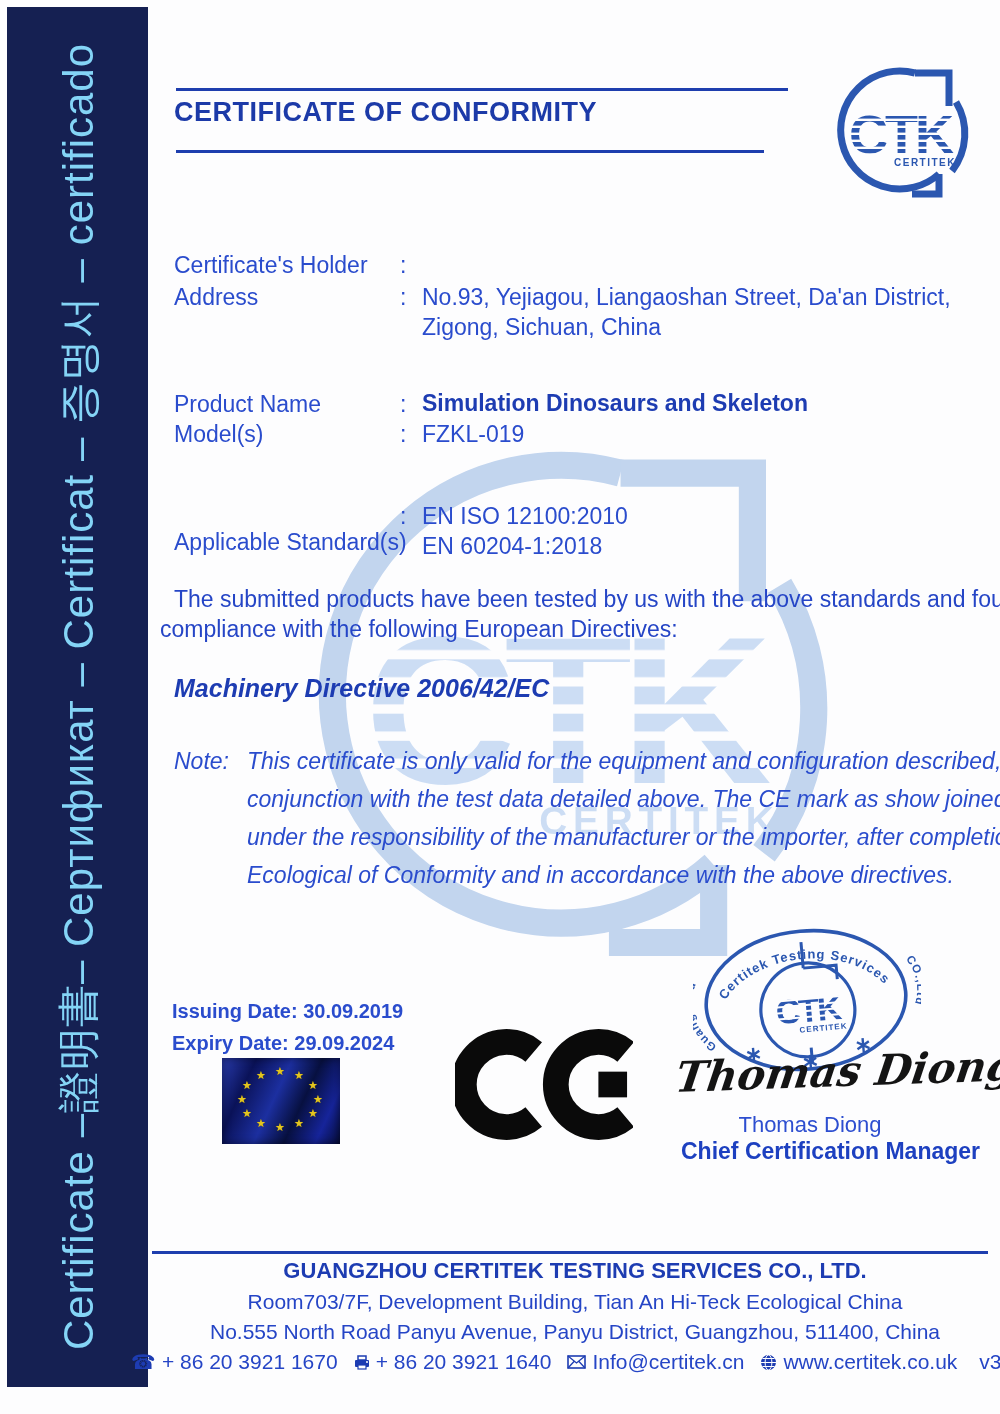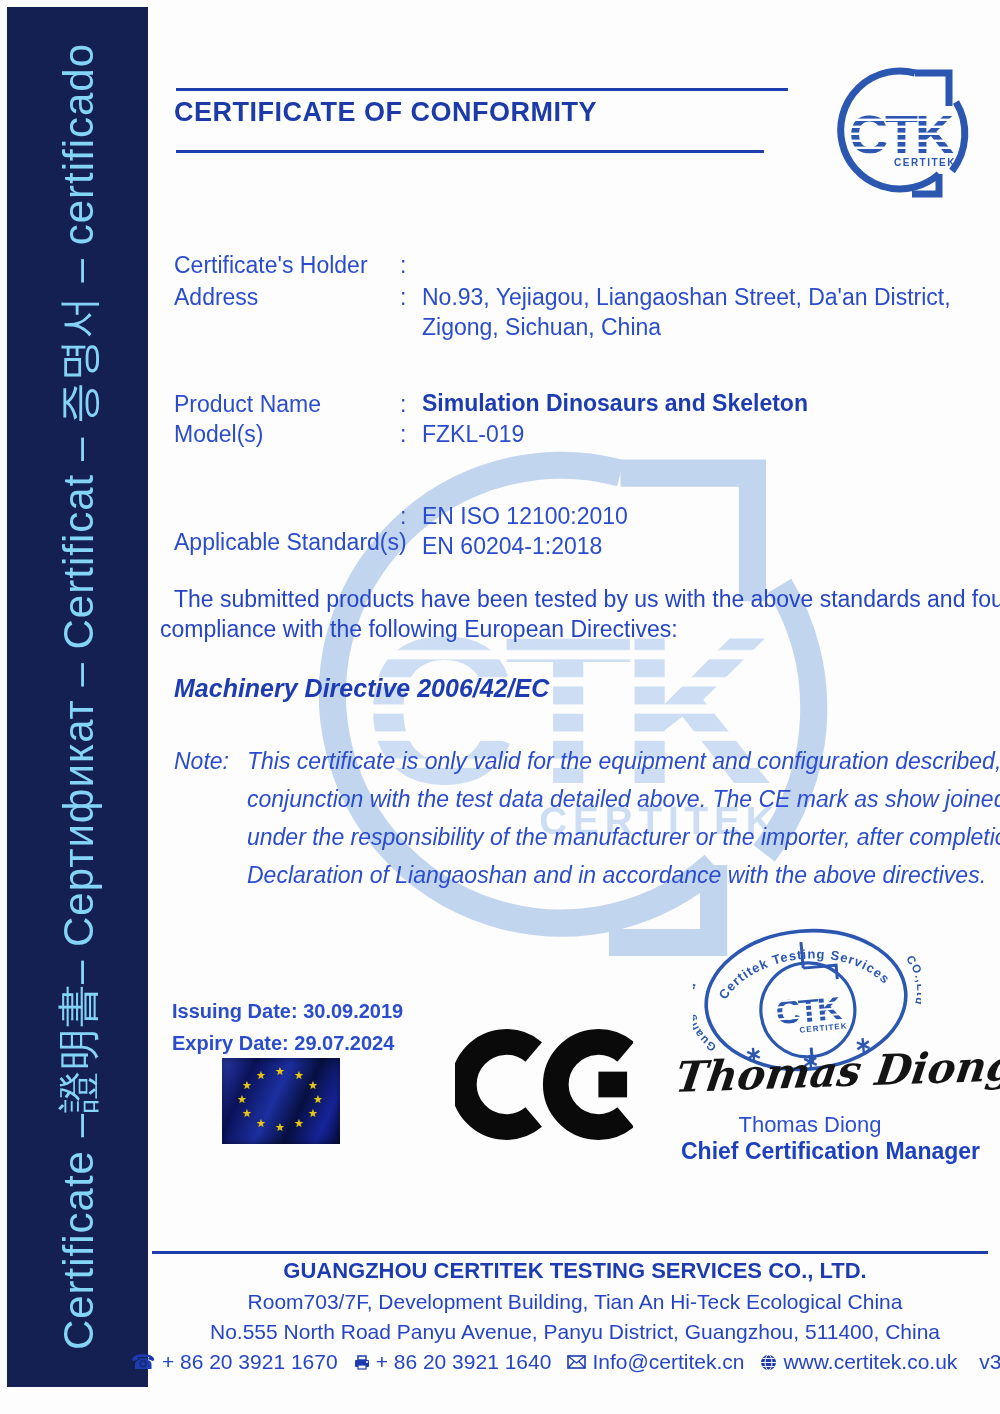--- a/index.html
+++ b/index.html
@@ -126,24 +126,24 @@
 
   <div class="abs statement" style="left:174px;top:586px;">The submitted products have been tested by us with the above standards and found in</div>
   <div class="abs statement" style="left:160px;top:616px;">compliance with the following European Directives:</div>
 
   <div class="abs directive" style="left:174px;top:674px;">Machinery Directive 2006/42/EC</div>
 
   <div class="abs noteline" style="left:174px;top:748px;">Note:</div>
   <div class="abs noteline" style="left:247px;top:748px;">This certificate is only valid for the equipment and configuration described, and in</div>
   <div class="abs noteline" style="left:247px;top:786px;">conjunction with the test data detailed above. The CE mark as show joined can be used,</div>
   <div class="abs noteline" style="left:247px;top:824px;">under the responsibility of the manufacturer or the importer, after completion of the CE</div>
-  <div class="abs noteline" style="left:247px;top:862px;">Declaration of Liangaoshan and in accordance with the above directives.</div>
+  <div class="abs noteline" style="left:247px;top:862px;">Ecological of Conformity and in accordance with the above directives.</div>
 
   <div class="abs datetext" style="left:172px;top:1000px;">Issuing Date: 30.09.2019</div>
-  <div class="abs datetext" style="left:172px;top:1032px;">Expiry Date: 29.07.2024</div>
+  <div class="abs datetext" style="left:172px;top:1032px;">Expiry Date: 29.09.2024</div>
 
   <div class="abs flag">
     <span class="st" style="left:53px;top:8px;">★</span>
     <span class="st" style="left:72px;top:12px;">★</span>
     <span class="st" style="left:86px;top:22px;">★</span>
     <span class="st" style="left:91px;top:36px;">★</span>
     <span class="st" style="left:86px;top:50px;">★</span>
     <span class="st" style="left:72px;top:60px;">★</span>
     <span class="st" style="left:53px;top:64px;">★</span>
     <span class="st" style="left:34px;top:60px;">★</span>

